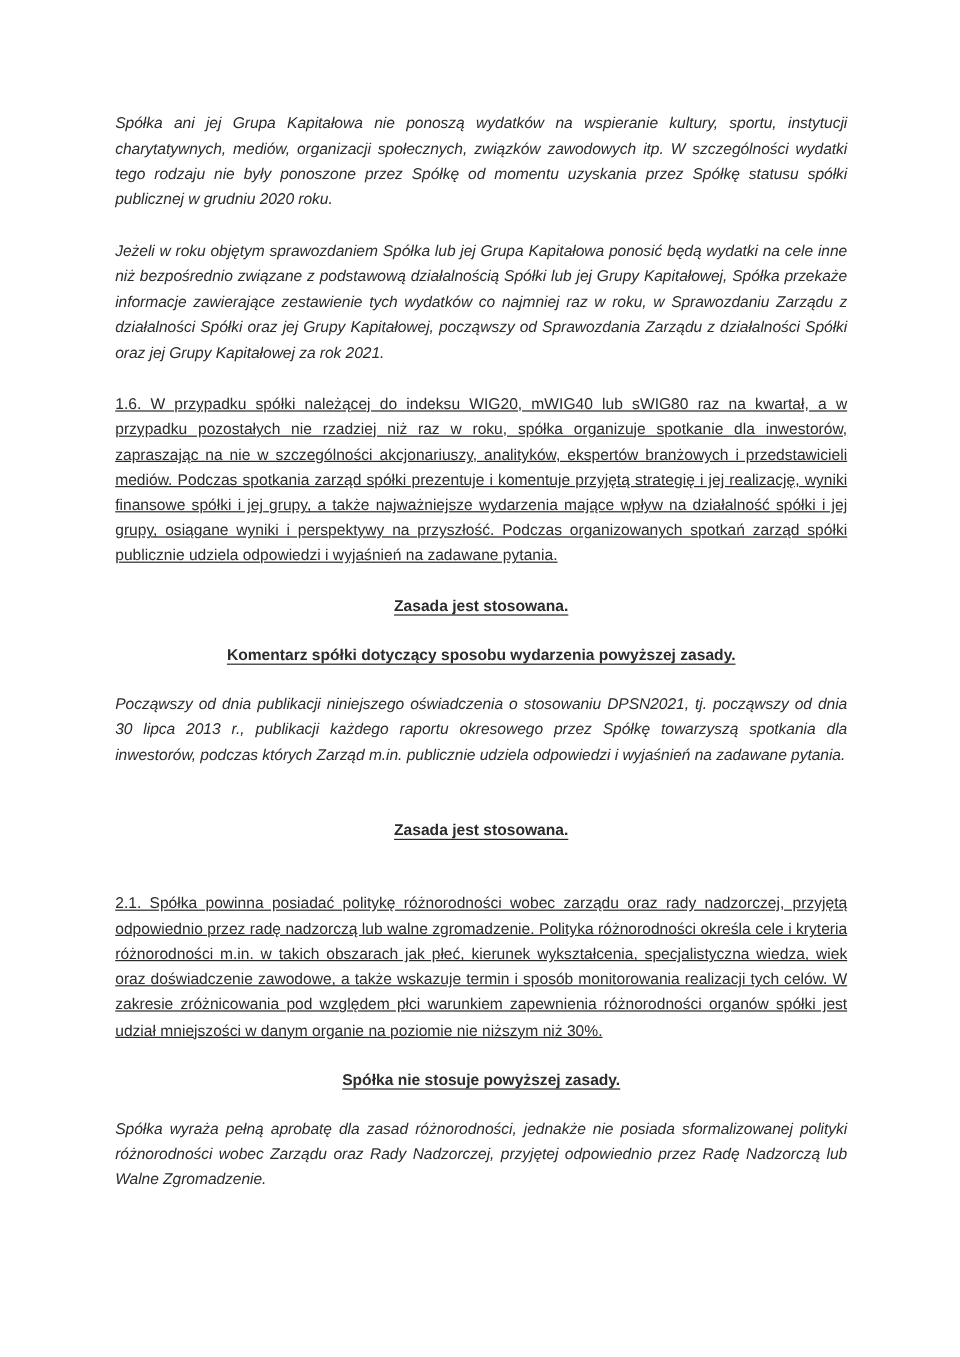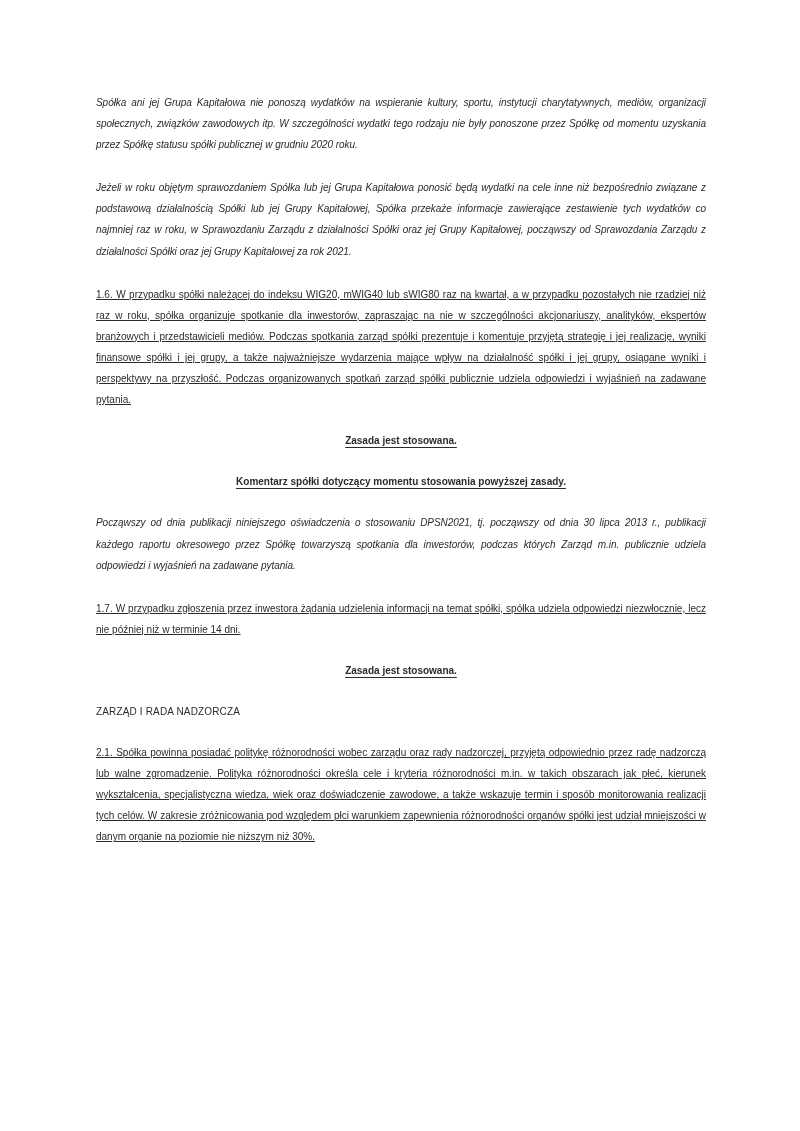--- a/index.html
+++ b/index.html
@@ -20,21 +20,21 @@
     width: 800px;
     min-height: 1131px;
     padding: 92px 94px 60px 96px;
     background: #ffffff;
   }
   .doc-body {
     width: 610px;
   }
   p {
     margin: 0;
-    font-size: 10px;
+    font-size: 13px;
     line-height: 21.1px;
     text-align: justify;
     text-justify: inter-word;
     color: #2b2b2b;
   }
   p.italic {
     font-style: italic;
     letter-spacing: -0.05px;
   }
   p.plain {
@@ -72,42 +72,42 @@
     <div class="gap-lg"></div>
 
     <p class="plain">1.6. W przypadku spółki należącej do indeksu WIG20, mWIG40 lub sWIG80 raz na kwartał, a w przypadku pozostałych nie rzadziej niż raz w roku, spółka organizuje spotkanie dla inwestorów, zapraszając na nie w szczególności akcjonariuszy, analityków, ekspertów branżowych i przedstawicieli mediów. Podczas spotkania zarząd spółki prezentuje i komentuje przyjętą strategię i jej realizację, wyniki finansowe spółki i jej grupy, a także najważniejsze wydarzenia mające wpływ na działalność spółki i jej grupy, osiągane wyniki i perspektywy na przyszłość. Podczas organizowanych spotkań zarząd spółki publicznie udziela odpowiedzi i wyjaśnień na zadawane pytania.</p>
 
     <div class="gap-md"></div>
 
     <p class="underlined">Zasada jest stosowana.</p>
 
     <div class="gap-md"></div>
 
-    <p class="underlined">Komentarz spółki dotyczący momentu stosowania powyższej zasady.</p>
+    <p class="underlined">Komentarz spółki dotyczący sposobu wydarzenia powyższej zasady.</p>
 
     <div class="gap-md"></div>
 
     <p class="italic">Począwszy od dnia publikacji niniejszego oświadczenia o stosowaniu DPSN2021, tj. począwszy od dnia 30 lipca 2013 r., publikacji każdego raportu okresowego przez Spółkę towarzyszą spotkania dla inwestorów, podczas których Zarząd m.in. publicznie udziela odpowiedzi i wyjaśnień na zadawane pytania.</p>
 
     <div class="gap-lg"></div>
 
-    <p class="plain">1.7. W przypadku zgłoszenia przez inwestora żądania udzielenia informacji na temat spółki, spółka udziela odpowiedzi niezwłocznie, lecz nie później niż w terminie 14 dni.</p>
 
     <div class="gap-md"></div>
 
     <p class="underlined">Zasada jest stosowana.</p>
 
     <div class="gap-md"></div>
 
-    <p class="heading-plain">ZARZĄD I RADA NADZORCZA</p>
 
     <div class="gap-md"></div>
 
     <p class="plain">2.1. Spółka powinna posiadać politykę różnorodności wobec zarządu oraz rady nadzorczej, przyjętą odpowiednio przez radę nadzorczą lub walne zgromadzenie. Polityka różnorodności określa cele i kryteria różnorodności m.in. w takich obszarach jak płeć, kierunek wykształcenia, specjalistyczna wiedza, wiek oraz doświadczenie zawodowe, a także wskazuje termin i sposób monitorowania realizacji tych celów. W zakresie zróżnicowania pod względem płci warunkiem zapewnienia różnorodności organów spółki jest udział mniejszości w danym organie na poziomie nie niższym niż 30%.</p>
 
     <div class="gap-md"></div>
 
+    <p class="underlined">Spółka nie stosuje powyższej zasady.</p>
 
     <div class="gap-md"></div>
 
+    <p class="italic">Spółka wyraża pełną aprobatę dla zasad różnorodności, jednakże nie posiada sformalizowanej polityki różnorodności wobec Zarządu oraz Rady Nadzorczej, przyjętej odpowiednio przez Radę Nadzorczą lub Walne Zgromadzenie.</p>
 
   </div>
 </div>
 
 </body></html>

